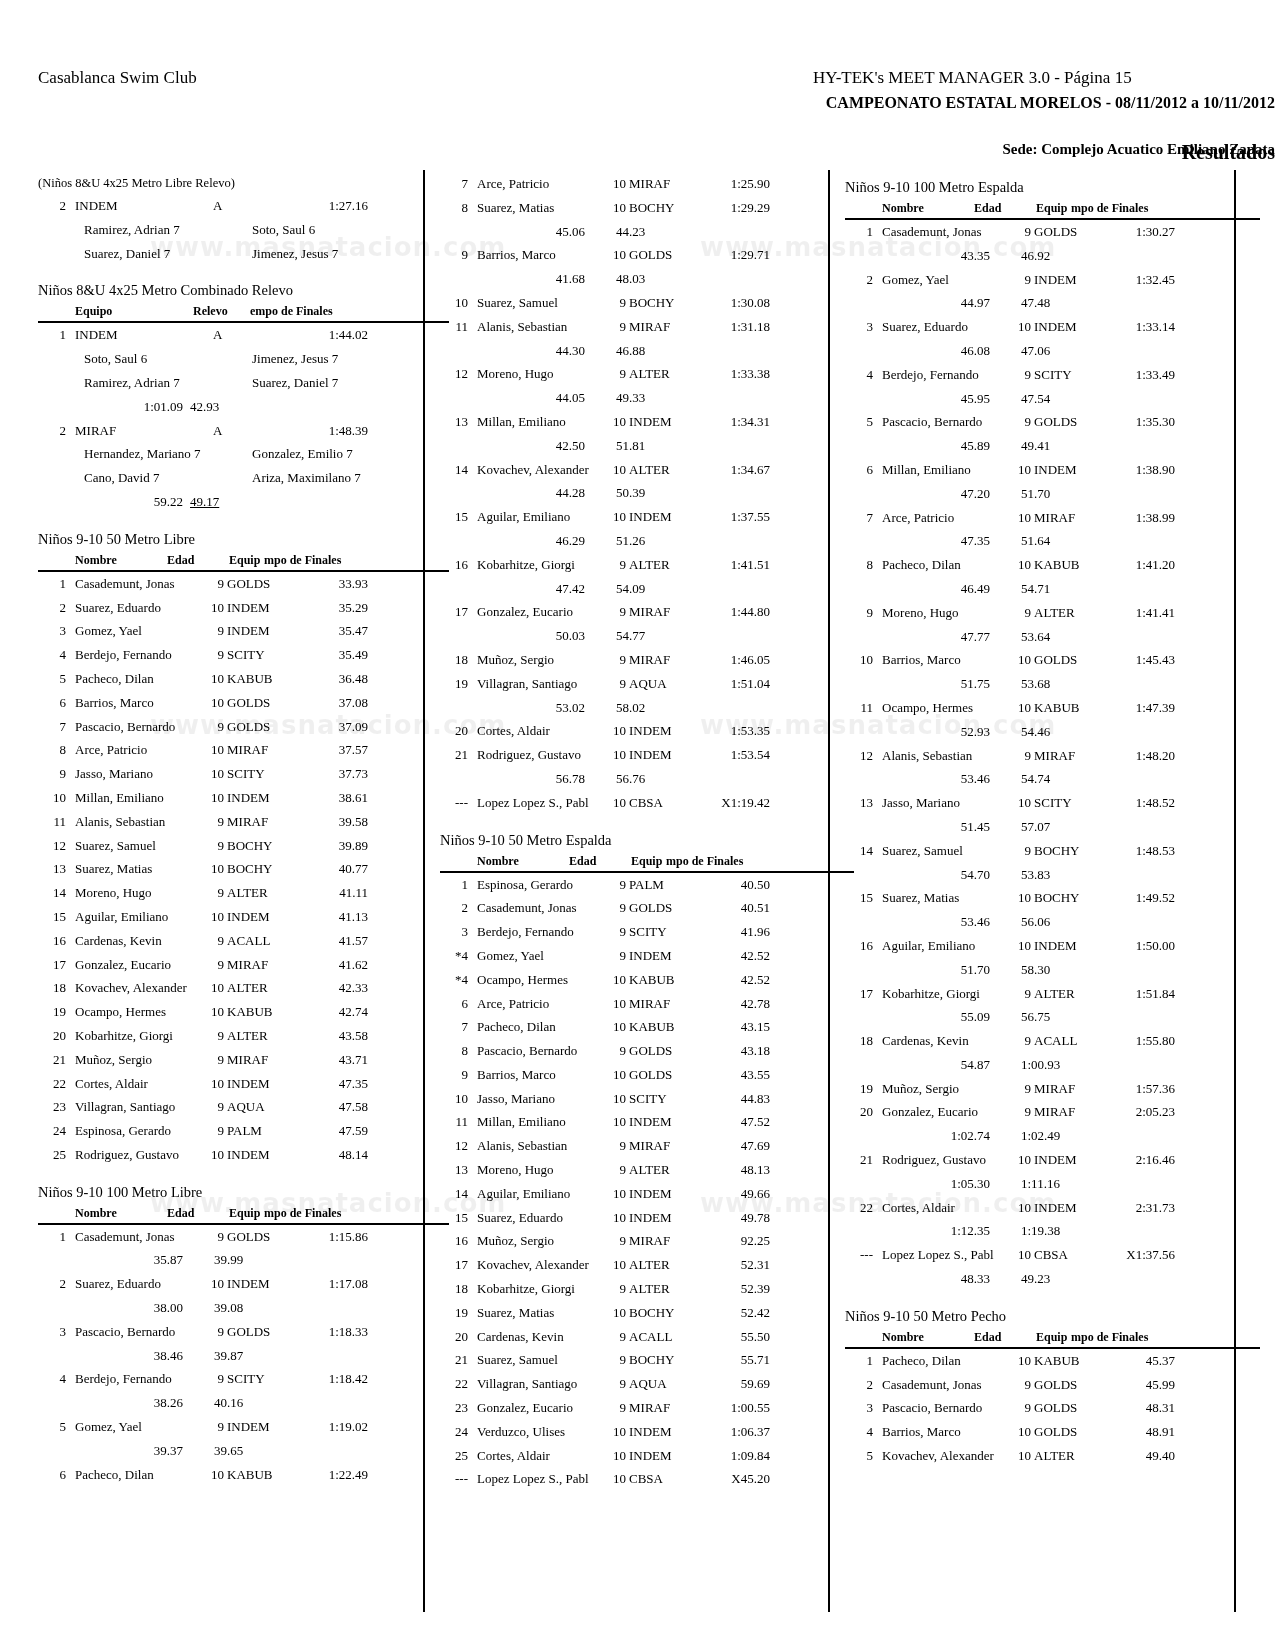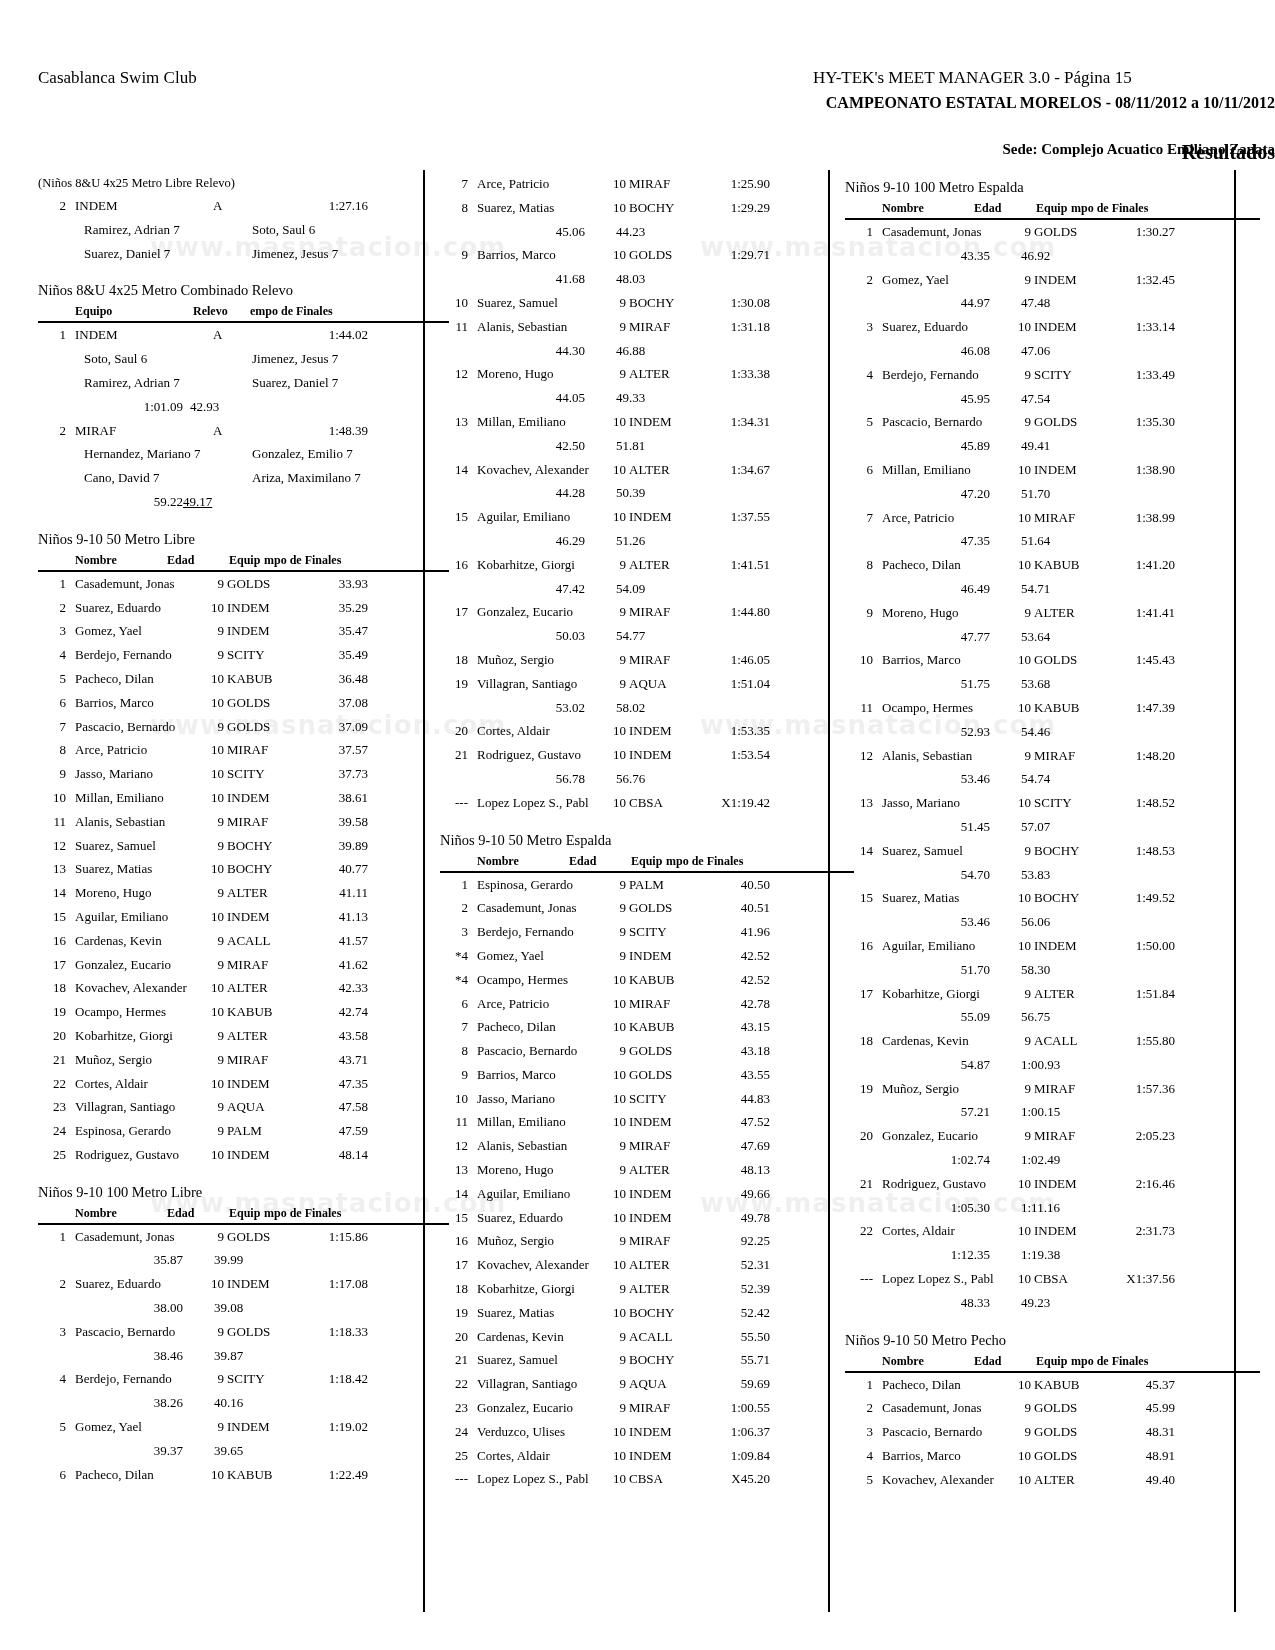--- a/index.html
+++ b/index.html
@@ -109,21 +109,21 @@
       <div class="row">
         <span class="rl">Hernandez, Mariano 7</span>
         <span class="rr">Gonzalez, Emilio 7</span>
       </div>
       <div class="row">
         <span class="rl">Cano, David 7</span>
         <span class="rr">Ariza, Maximilano 7</span>
       </div>
       <div class="row">
         <span class="sp1">59.22</span>
-        <span class="sp2" style="left: 145px; text-decoration: underline;">49.17</span>
+        <span class="sp2" style="left: 152px; text-decoration: underline;">49.17</span>
       </div>
     </div>
     <div class="event">
       <div class="ev-title">Niños 9-10 50 Metro Libre</div>
       <div class="colhdr">
         <span style="left: 37px;">Nombre</span>
         <span style="left: 129px;">Edad</span>
         <span style="left: 191px;">Equip</span>
         <span style="left: 226px;">mpo de Finales</span>
       </div>
@@ -934,24 +934,20 @@
         <span class="sp2">1:00.93</span>
       </div>
       <div class="row">
         <span class="pl">19</span>
         <span class="nm">Muñoz, Sergio</span>
         <span class="ag">9</span>
         <span class="tm">MIRAF</span>
         <span class="ft">1:57.36</span>
       </div>
       <div class="row">
-        <span class="sp1">57.21</span>
-        <span class="sp2">1:00.15</span>
-      </div>
-      <div class="row">
         <span class="pl">20</span>
         <span class="nm">Gonzalez, Eucario</span>
         <span class="ag">9</span>
         <span class="tm">MIRAF</span>
         <span class="ft">2:05.23</span>
       </div>
       <div class="row">
         <span class="sp1">1:02.74</span>
         <span class="sp2">1:02.49</span>
       </div>

